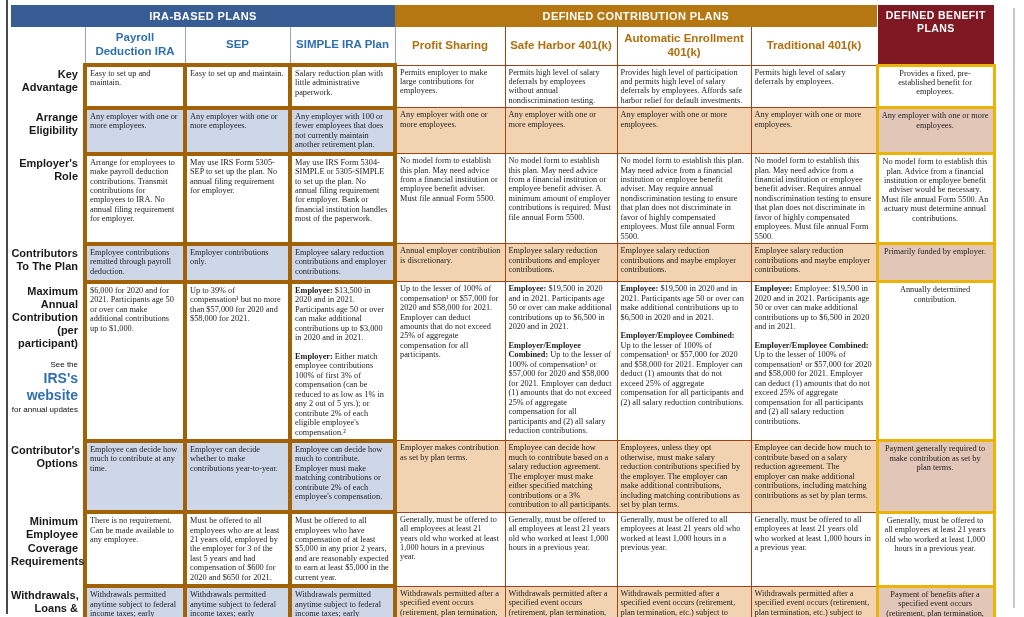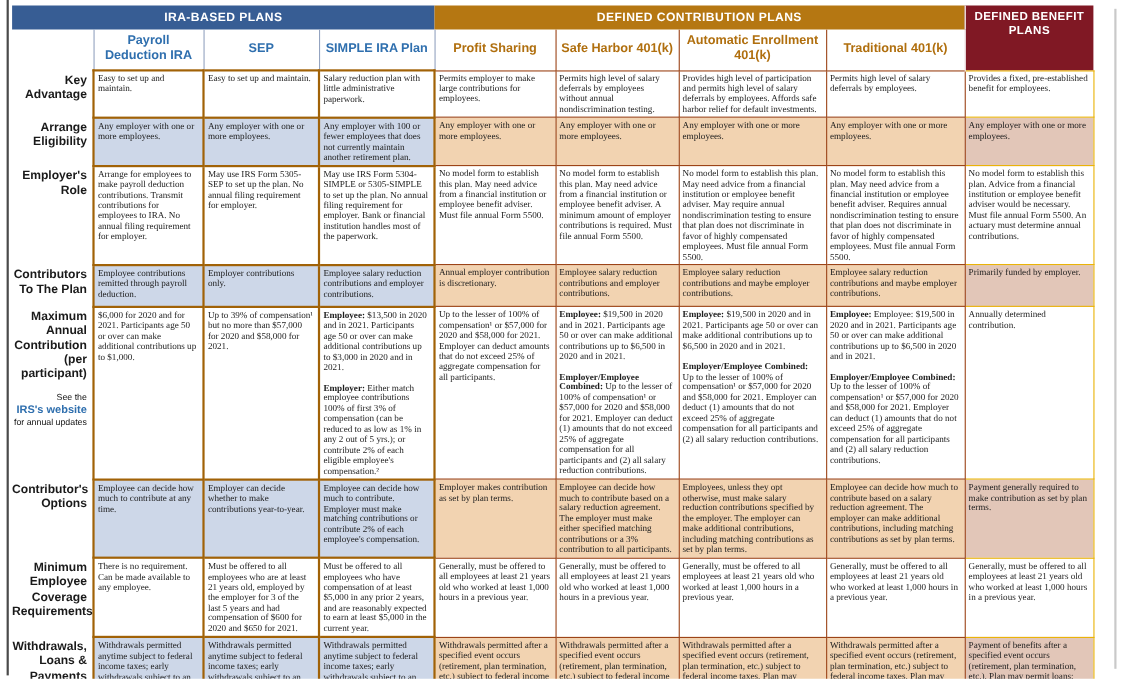--- a/index.html
+++ b/index.html
@@ -20,33 +20,33 @@
              line-height:1.25;border-left:1px solid #fff;}
   
   tr.colhead th{background:#fff;font-size:11.5px;font-weight:bold;text-align:center;
                 vertical-align:middle;height:32px;line-height:1.2;padding:2px;}
   tr.colhead th.ira{color:#2f6fae;border:1px solid #93a3c0;border-top:0;}
   tr.colhead th.dc{color:#b06f0e;border:1px solid #9c4418;border-top:0;}
   th.corner{background:#fff;border:0;}
   
   td{vertical-align:top;padding:2px 4px 2px 3px;
      font-family:"Liberation Serif",serif;font-size:8.3px;line-height:1.14;color:#1d1d1d;}
-  td.ira{border:2px solid #a16207;}
+  td.ira{border:4px solid #a16207;}
   td.dc{border:1px solid #9c4418;}
-  td.db{border:1px solid #eab308;}
+  td.db{border:3px solid #eab308;text-align:center;}
   td.ira.shaded{background:#cdd7e8;}
   td.dc.shaded{background:#f2d3b1;}
   td.db.shaded{background:#e2c6b8;}
   td b{font-weight:bold;text-align:right;}
   
   th.rowlabel{border:0;background:#fff;text-align:right;vertical-align:top;
               font-size:11px;font-weight:bold;color:#1a1a1a;line-height:1.2;
               padding:3px 5px 0 0;margin-left:36px;}
   .label-note{font-weight:normal;font-size:8px;color:#111;margin-top:9px;line-height:1.25;}
-  .label-note a{color:#2f6fae;font-weight:bold;text-decoration:none;font-size:10px;}
+  .label-note a{color:#2f6fae;font-weight:bold;text-decoration:none;font-size:14px;}
   
   tr.r0{height:40px;} tr.r1{height:33px;} tr.r2{height:78px;} tr.r3{height:38px;}
   tr.r4{height:132px;} tr.r5{height:62px;} tr.r6{height:64px;} tr.r7{height:62px;}
 </style>
 </head>
 <body>
 
 <div id="stage">
   <div id="page-edge-left"></div>
   <div id="page-shadow-right"></div>

